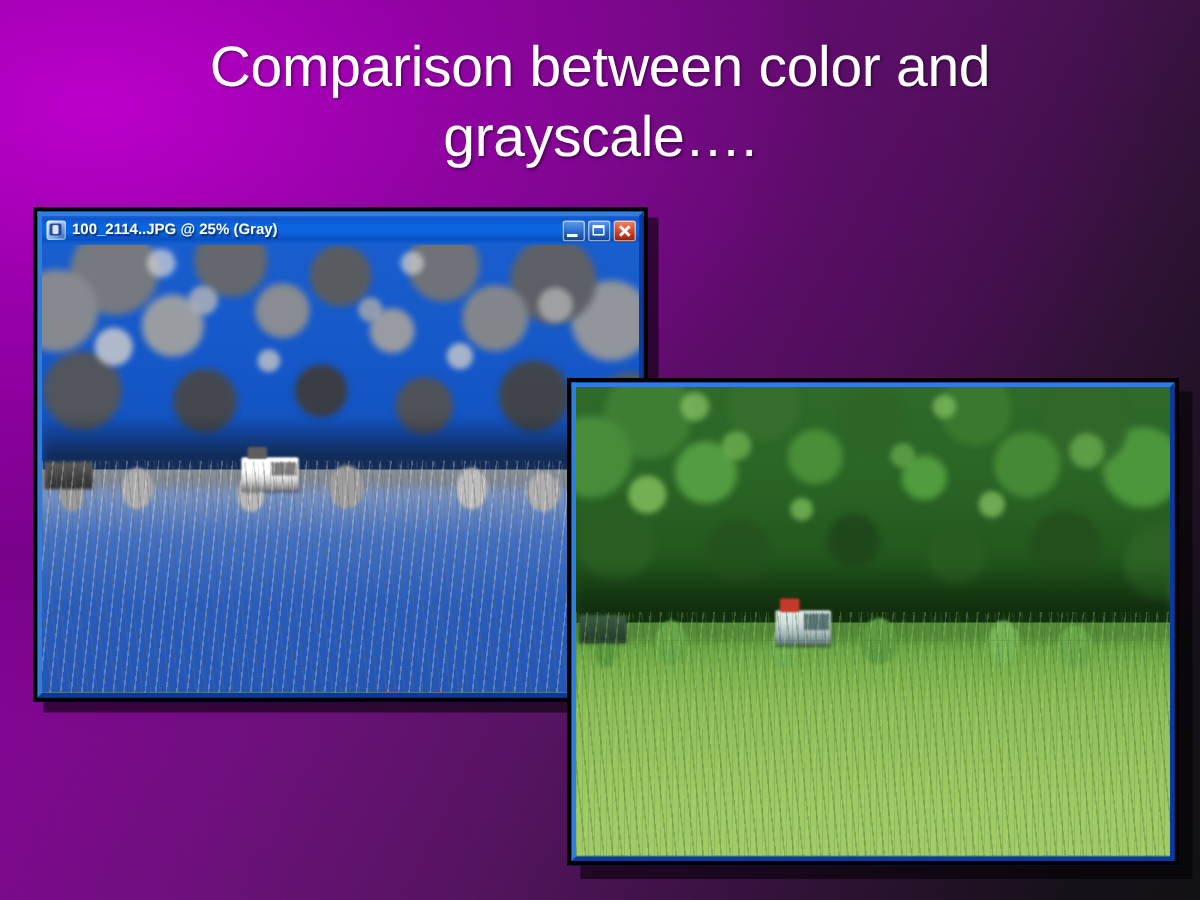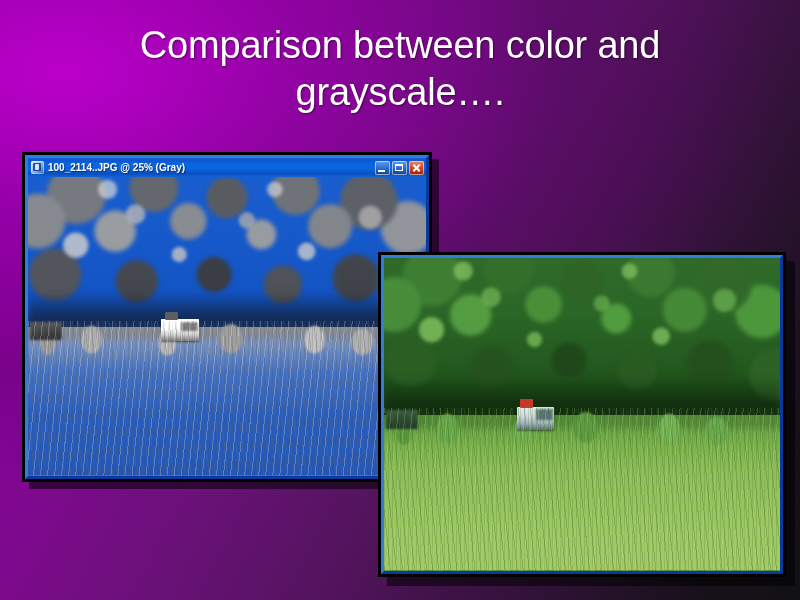--- a/index.html
+++ b/index.html
@@ -337,21 +337,21 @@
   .win.shadow-a { box-shadow: 7px 7px 0 rgba(0,0,0,0.55); }
   .win.shadow-b { box-shadow: 9px 9px 0 rgba(0,0,0,0.55); }
 </style>
 </head>
 <body>
 
 <div id="slide">
 
   <div id="title">Comparison between color and grayscale….</div>
 
-  <div class="win shadow-a" style="left:22px; top:152px; width:410px; height:330px;">
+  <div class="win shadow-a" style="left:22px; top:138px; width:410px; height:330px;">
     <div class="win-inner">
 
       <div class="titlebar">
         <div class="tb-icon"></div>
         <div class="tb-title">100_2114..JPG @ 25% (Gray)</div>
         <div class="tb-buttons">
           <div class="tb-btn min"></div>
           <div class="tb-btn max"></div>
           <div class="tb-btn close"></div>
         </div>

